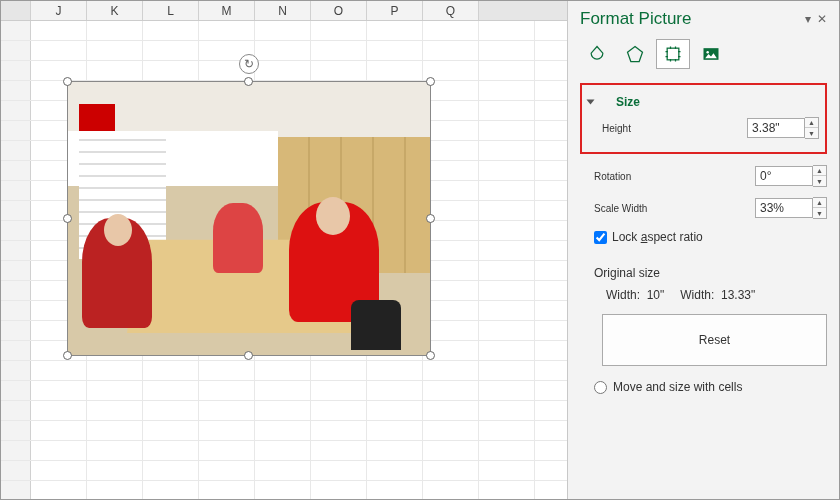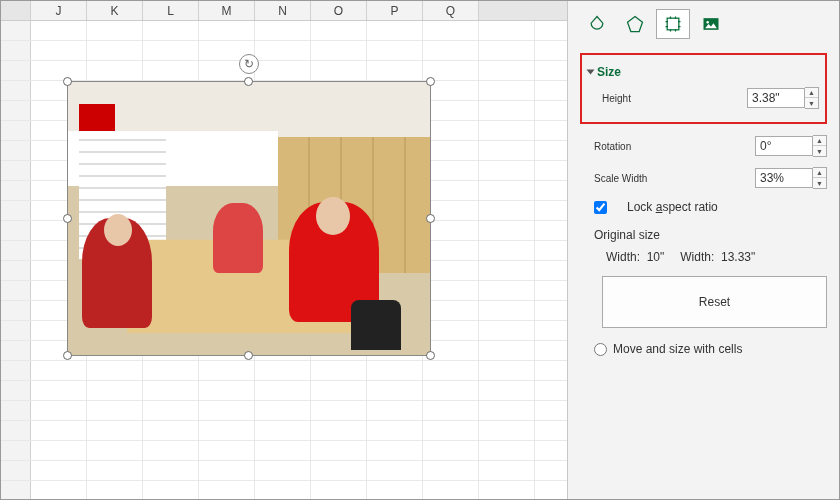--- a/index.html
+++ b/index.html
@@ -35,35 +35,35 @@
 .photo .chair{position:absolute;bottom:2%;right:8%;width:50px;height:50px;background:#222;border-radius:8px 8px 0 0}
 .pane{width:272px;background:#f3f3f3;border-left:1px solid #c8c8c8;display:flex;flex-direction:column;padding:8px 12px 0 12px;overflow:auto}
 .pane-head{display:flex;align-items:center;justify-content:space-between;margin-bottom:10px}
 .pane-title{font-size:17px;color:#0a6e3a;font-weight:400}
 .pane-ctl{display:flex;gap:6px}
 .pane-ctl span{color:#666;cursor:pointer}
 .tabs{display:flex;gap:4px;margin-bottom:14px}
 .tab{width:34px;height:30px;display:flex;align-items:center;justify-content:center;border:1px solid transparent}
 .tab.act{border:1px solid #aaa;background:#fff}
 .tab svg{width:20px;height:20px}
-.section-head{display:flex;align-items:center;gap:4px;margin:6px 0 8px 0}
+.section-head{display:flex;align-items:center;gap:23px;margin:6px 0 8px 0}
 .section-head .tri{width:0;height:0;border-left:5px solid #555;border-top:4px solid transparent;border-bottom:4px solid transparent;transform:rotate(90deg)}
 .section-head .ttl{color:#0a6e3a;font-weight:bold;font-size:12px}
 .redbox{border:2.5px solid #d22;padding:4px 6px 8px 6px;margin-bottom:6px}
 .field{display:flex;align-items:center;justify-content:space-between;margin:5px 0;padding-left:14px}
 .field label{font-size:10px;color:#333}
 .underline{text-decoration:underline}
 .spin{display:flex;align-items:center}
 .spin input{width:58px;height:20px;border:1px solid #aaa;padding:0 4px;font-size:12px;text-align:left;background:#fff}
 .spin .btns{display:flex;flex-direction:column;border:1px solid #aaa;border-left:none}
 .spin .btns span{width:13px;height:10px;display:flex;align-items:center;justify-content:center;font-size:7px;background:#f8f8f8;color:#555;line-height:1}
 .spin .btns span:first-child{border-bottom:1px solid #ccc}
-.chk{display:flex;align-items:center;gap:20px;margin:6px 0 6px 14px}
+.chk{display:flex;align-items:center;gap:5px;margin:6px 0 6px 14px}
 .chk input{width:13px;height:13px}
-.subhead{margin:8px 0 4px 14px;color:#333}
+.subhead{margin:16px 0 4px 14px;color:#333}
 .orig{display:flex;gap:16px;margin:4px 0 8px 26px;color:#333}
 .reset{margin:4px 0 10px 22px;padding:18px 12px;border:1px solid #aaa;background:#fdfdfd}
 .radio{display:flex;align-items:center;gap:6px;margin:4px 0 4px 14px}
 .radio input{width:13px;height:13px}
 </style>
 </head>
 <body>
 
 <div class="app">
   <div class="sheet">
@@ -391,20 +391,27 @@
         <div class="handle h-br"></div>
         <div class="handle h-t"></div>
         <div class="handle h-b"></div>
         <div class="handle h-l"></div>
         <div class="handle h-r"></div>
       </div>
     </div>
   </div>
 
   <div class="pane">
+    <div class="pane-head">
+      <div class="pane-title">Format Picture</div>
+      <div class="pane-ctl">
+        <span>▾</span>
+        <span>✕</span>
+      </div>
+    </div>
     <div class="tabs">
       <div class="tab">
           <svg viewBox="0 0 24 24">
             <path fill="none" stroke="#0a6e3a" stroke-width="1.5" d="M12 3l7 8c0 4-3 7-7 7s-7-3-7-7l7-8z"></path>
           </svg>
         </div>
       <div class="tab">
           <svg viewBox="0 0 24 24">
             <polygon fill="none" stroke="#0a6e3a" stroke-width="1.5" points="12,3 21,10 17,21 7,21 3,10"></polygon>
           </svg>

